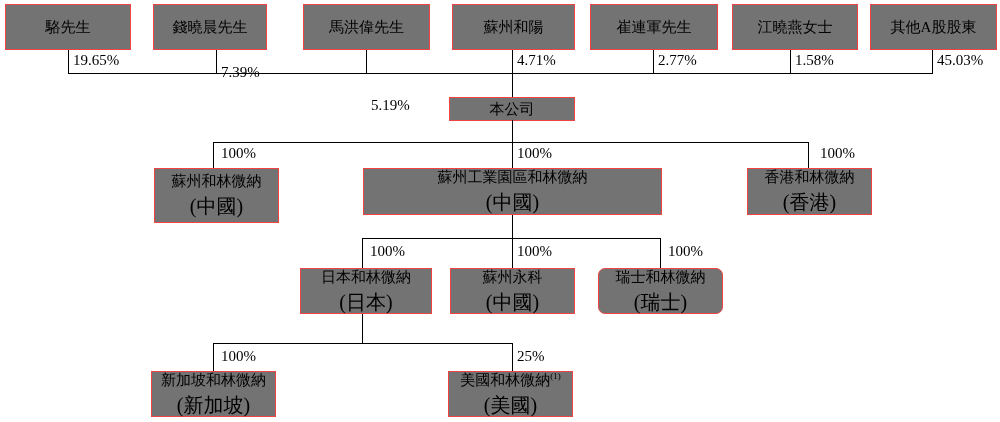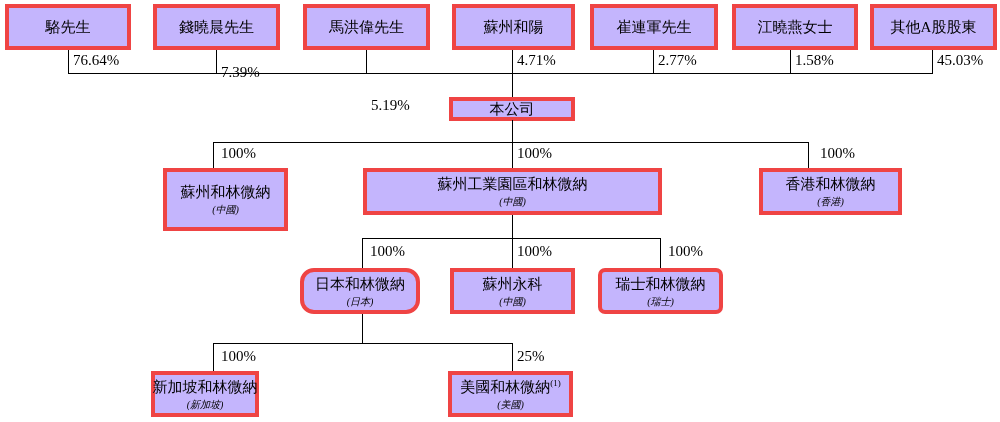--- a/index.html
+++ b/index.html
@@ -2,40 +2,40 @@
 <html><head>
 <meta charset="utf-8">
 <style>
   html,body{margin:0;padding:0;background:#fff;}
   .stage{
     position:relative;width:1000px;height:422px;background:#ffffff;
     font-family:"Liberation Serif","DejaVu Serif",serif;color:#000;
     overflow:hidden;
   }
   .box{
-    position:absolute;border:4px solid #ef4444;background:#c4b5fd;
+    position:absolute;border:1px solid #ef4444;background:#737373;
     display:flex;flex-direction:column;align-items:center;justify-content:center;
     text-align:center;font-size:15px;line-height:1.4;box-sizing:border-box;
   }
   .box .nm{white-space:nowrap;}
-  .place{font-style:italic;font-size:10px;white-space:nowrap;}
+  .place{font-size:20px;white-space:nowrap;}
   .vl{position:absolute;width:1px;background:#000;}
   .hl{position:absolute;height:1px;background:#000;}
   .pct{position:absolute;font-size:15px;white-space:nowrap;}
   sup{font-size:9px;line-height:0;vertical-align:super;}
 </style>
 </head>
 <body>
 
 <div class="stage">
 
   <div class="box" style="left:5px;top:4px;width:126px;height:46px;">
     <span class="nm">駱先生</span>
   </div>
-  <div class="box" style="left:153px;top:4px;width:127px;height:46px;">
+  <div class="box" style="left:153px;top:4px;width:114px;height:46px;">
     <span class="nm">錢曉晨先生</span>
   </div>
   <div class="box" style="left:303px;top:4px;width:127px;height:46px;">
     <span class="nm">馬洪偉先生</span>
   </div>
   <div class="box" style="left:452px;top:4px;width:123px;height:46px;">
     <span class="nm">蘇州和陽</span>
   </div>
   <div class="box" style="left:590px;top:4px;width:128px;height:46px;">
     <span class="nm">崔連軍先生</span>
@@ -49,21 +49,21 @@
 
   <div class="vl" style="left:68px;top:50px;height:23px;"></div>
   <div class="vl" style="left:216px;top:50px;height:23px;"></div>
   <div class="vl" style="left:366px;top:50px;height:23px;"></div>
   <div class="vl" style="left:512px;top:50px;height:23px;"></div>
   <div class="vl" style="left:653px;top:50px;height:23px;"></div>
   <div class="vl" style="left:790px;top:50px;height:23px;"></div>
   <div class="vl" style="left:932px;top:50px;height:23px;"></div>
   <div class="hl" style="left:68px;top:73px;width:865px;"></div>
 
-  <span class="pct" style="left:73px;top:52px;">76.64%</span>
+  <span class="pct" style="left:73px;top:52px;">19.65%</span>
   <span class="pct" style="left:221px;top:64px;">7.39%</span>
   <span class="pct" style="left:371px;top:52px;margin-top:45px;">5.19%</span>
   <span class="pct" style="left:517px;top:52px;">4.71%</span>
   <span class="pct" style="left:658px;top:52px;">2.77%</span>
   <span class="pct" style="left:795px;top:52px;">1.58%</span>
   <span class="pct" style="left:937px;top:52px;">45.03%</span>
 
   <div class="vl" style="left:512px;top:73px;height:24px;"></div>
 
   <div class="box" style="left:449px;top:97px;width:126px;height:24px;font-family:Liberation Serif, serif;">
@@ -73,65 +73,65 @@
   <div class="vl" style="left:512px;top:120px;height:22px;"></div>
   <div class="hl" style="left:213px;top:142px;width:596px;"></div>
   <div class="vl" style="left:213px;top:142px;height:26px;"></div>
   <div class="vl" style="left:512px;top:142px;height:26px;"></div>
   <div class="vl" style="left:808px;top:142px;height:26px;"></div>
 
   <span class="pct" style="left:221px;top:145px;">100%</span>
   <span class="pct" style="left:517px;top:145px;">100%</span>
   <span class="pct" style="left:820px;top:145px;">100%</span>
 
-  <div class="box" style="left:163px;top:168px;width:125px;height:63px;justify-content:center;">
+  <div class="box" style="left:154px;top:168px;width:125px;height:55px;justify-content:center;">
     <span class="nm">蘇州和林微納</span>
     <span class="place">(中國)</span>
   </div>
   <div class="box" style="left:363px;top:168px;width:299px;height:47px;">
     <span class="nm">蘇州工業園區和林微納</span>
     <span class="place">(中國)</span>
   </div>
-  <div class="box" style="left:747px;top:168px;width:143px;height:47px;margin-left:12px;">
+  <div class="box" style="left:747px;top:168px;width:125px;height:47px;">
     <span class="nm">香港和林微納</span>
     <span class="place">(香港)</span>
   </div>
 
   <div class="vl" style="left:512px;top:215px;height:23px;"></div>
   <div class="hl" style="left:362px;top:238px;width:299px;"></div>
   <div class="vl" style="left:362px;top:238px;height:30px;"></div>
   <div class="vl" style="left:512px;top:238px;height:30px;"></div>
   <div class="vl" style="left:660px;top:238px;height:30px;"></div>
 
   <span class="pct" style="left:370px;top:243px;">100%</span>
   <span class="pct" style="left:517px;top:243px;">100%</span>
   <span class="pct" style="left:668px;top:243px;">100%</span>
 
-  <div class="box" style="left:300px;top:268px;width:120px;height:46px;border-radius:14px;">
+  <div class="box" style="left:300px;top:268px;width:132px;height:46px;">
     <span class="nm">日本和林微納</span>
     <span class="place">(日本)</span>
   </div>
   <div class="box" style="left:450px;top:268px;width:125px;height:46px;">
     <span class="nm">蘇州永科</span>
     <span class="place">(中國)</span>
   </div>
   <div class="box" style="left:598px;top:268px;width:125px;height:46px;border-radius:7px;">
     <span class="nm">瑞士和林微納</span>
     <span class="place">(瑞士)</span>
   </div>
 
   <div class="vl" style="left:362px;top:314px;height:29px;"></div>
   <div class="hl" style="left:213px;top:343px;width:300px;"></div>
   <div class="vl" style="left:213px;top:343px;height:28px;"></div>
   <div class="vl" style="left:512px;top:343px;height:28px;"></div>
 
   <span class="pct" style="left:221px;top:348px;">100%</span>
   <span class="pct" style="left:517px;top:348px;">25%</span>
 
-  <div class="box" style="left:151px;top:371px;width:108px;height:46px;">
+  <div class="box" style="left:151px;top:371px;width:125px;height:46px;">
     <span class="nm">新加坡和林微納</span>
     <span class="place">(新加坡)</span>
   </div>
   <div class="box" style="left:448px;top:371px;width:125px;height:46px;">
     <span class="nm"><span>美國和林微納</span><sup>(1)</sup></span>
     <span class="place">(美國)</span>
   </div>
 
 </div>
 

